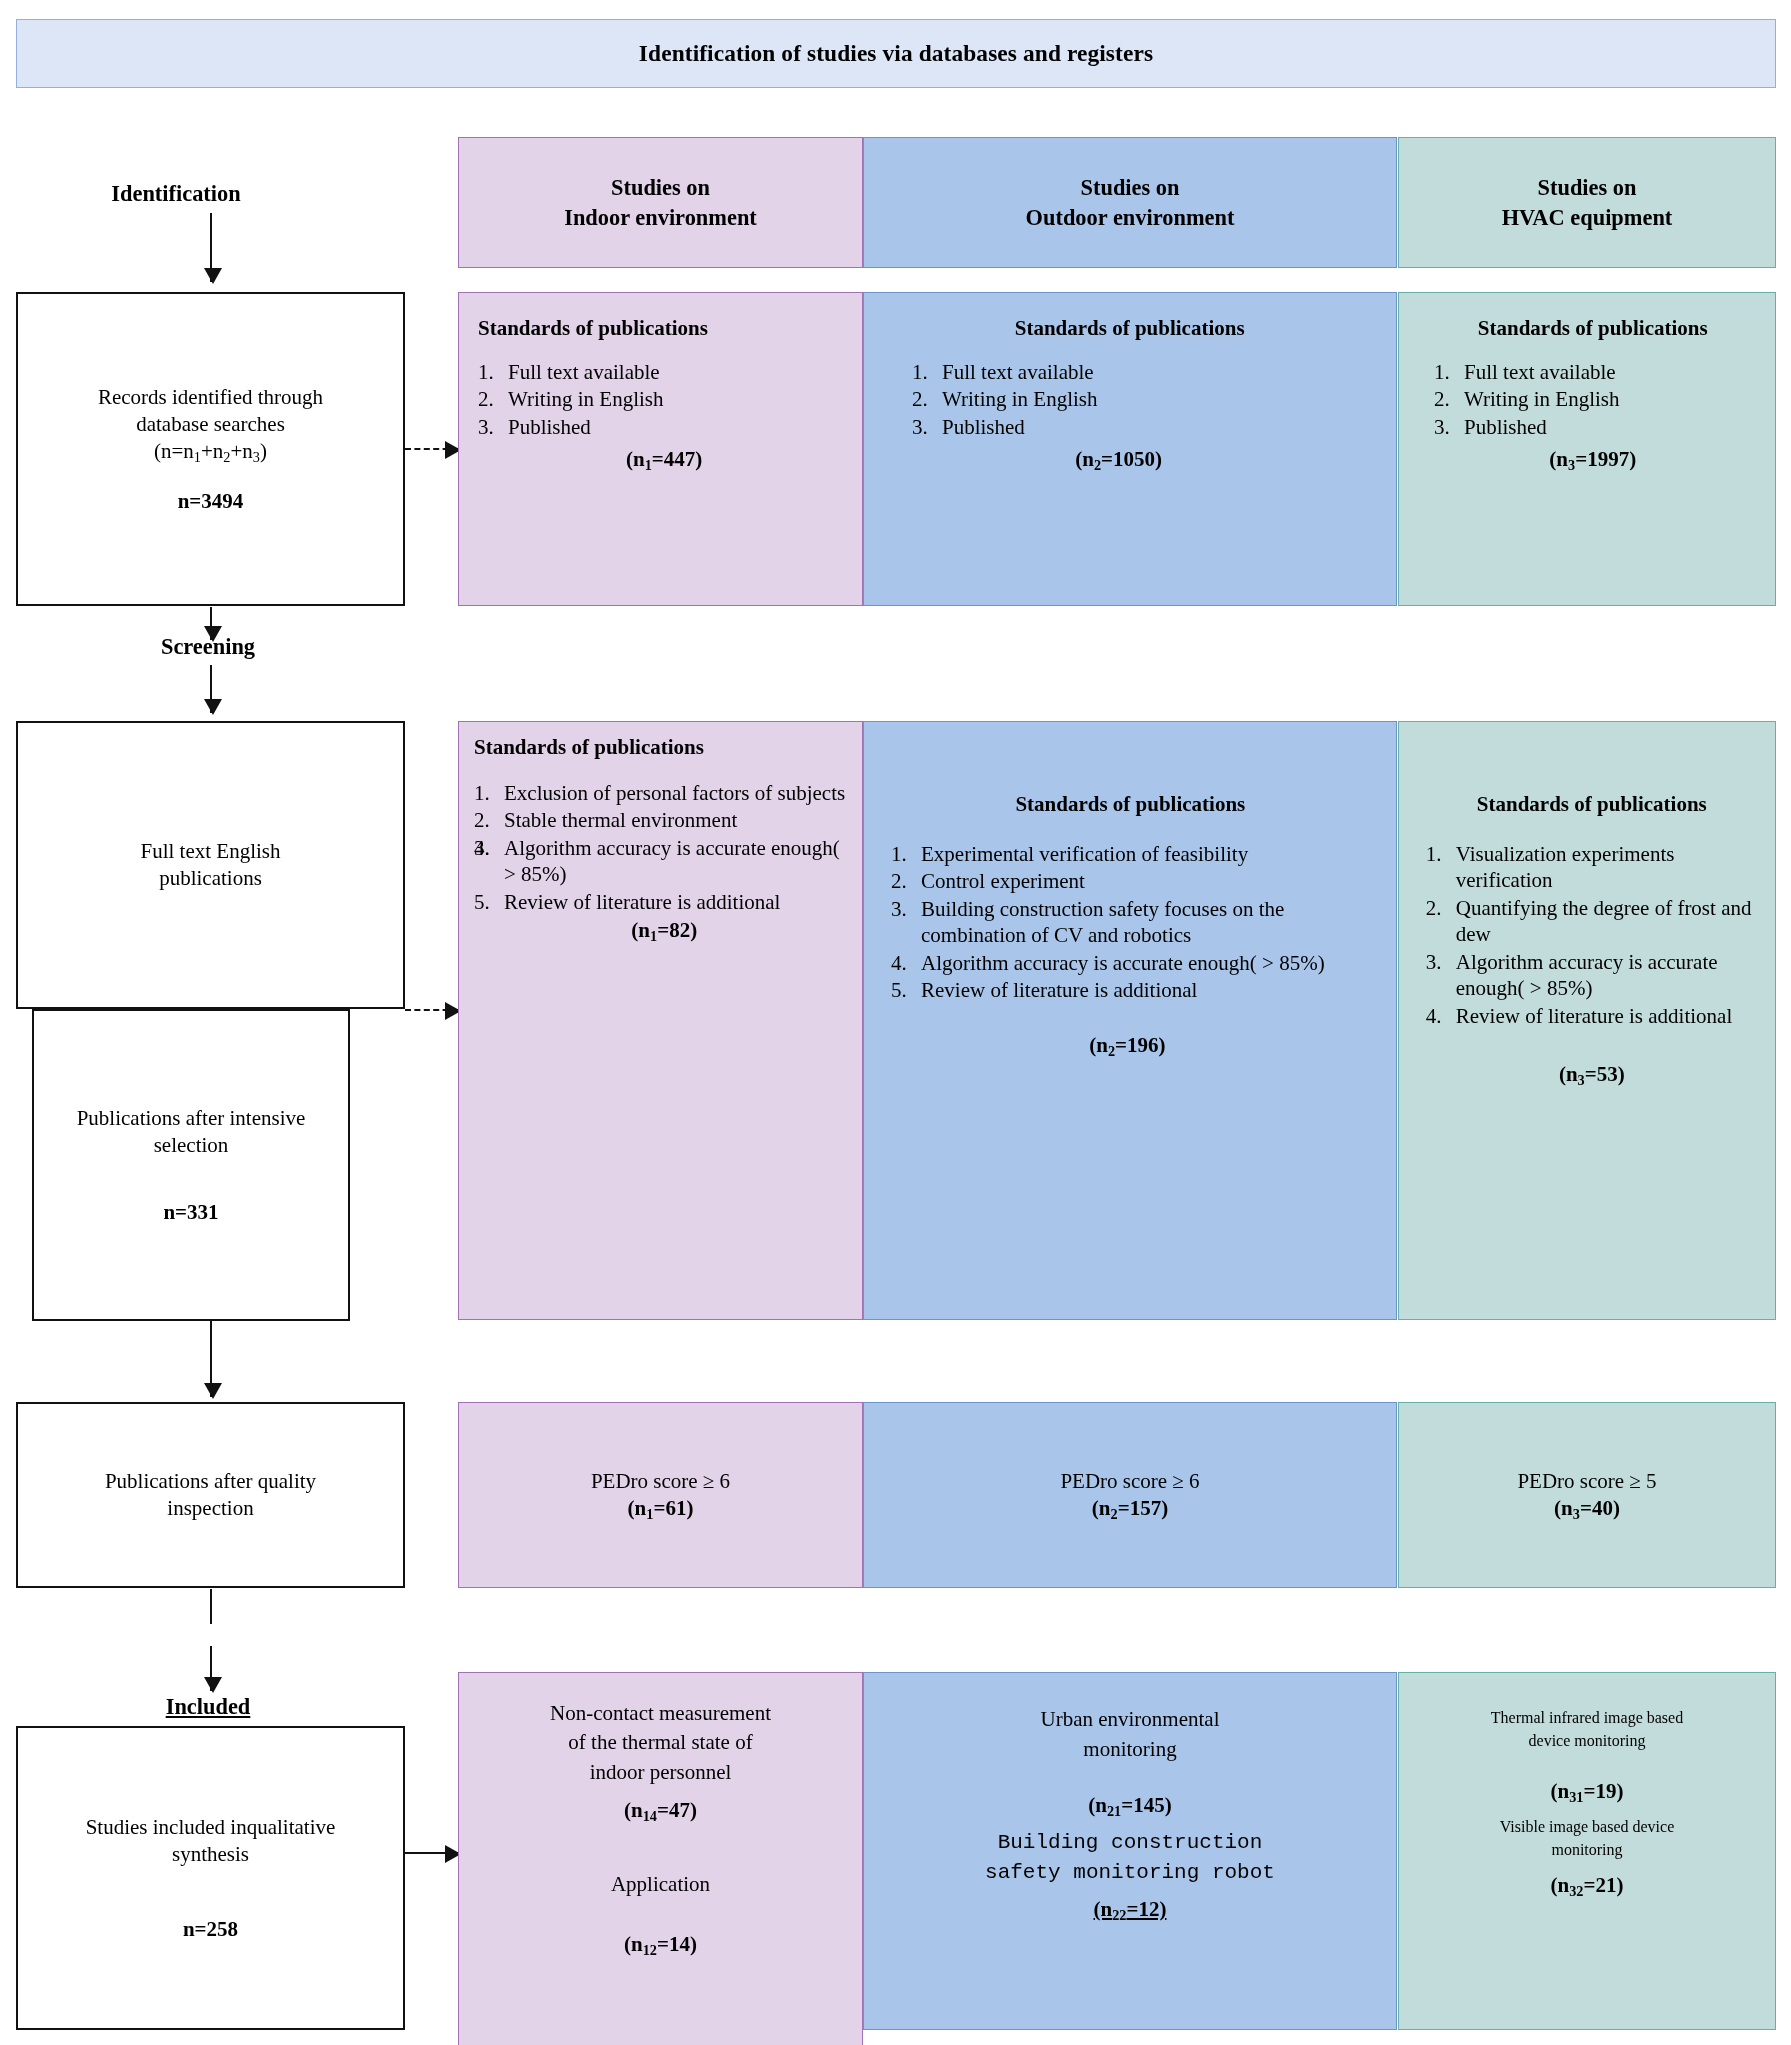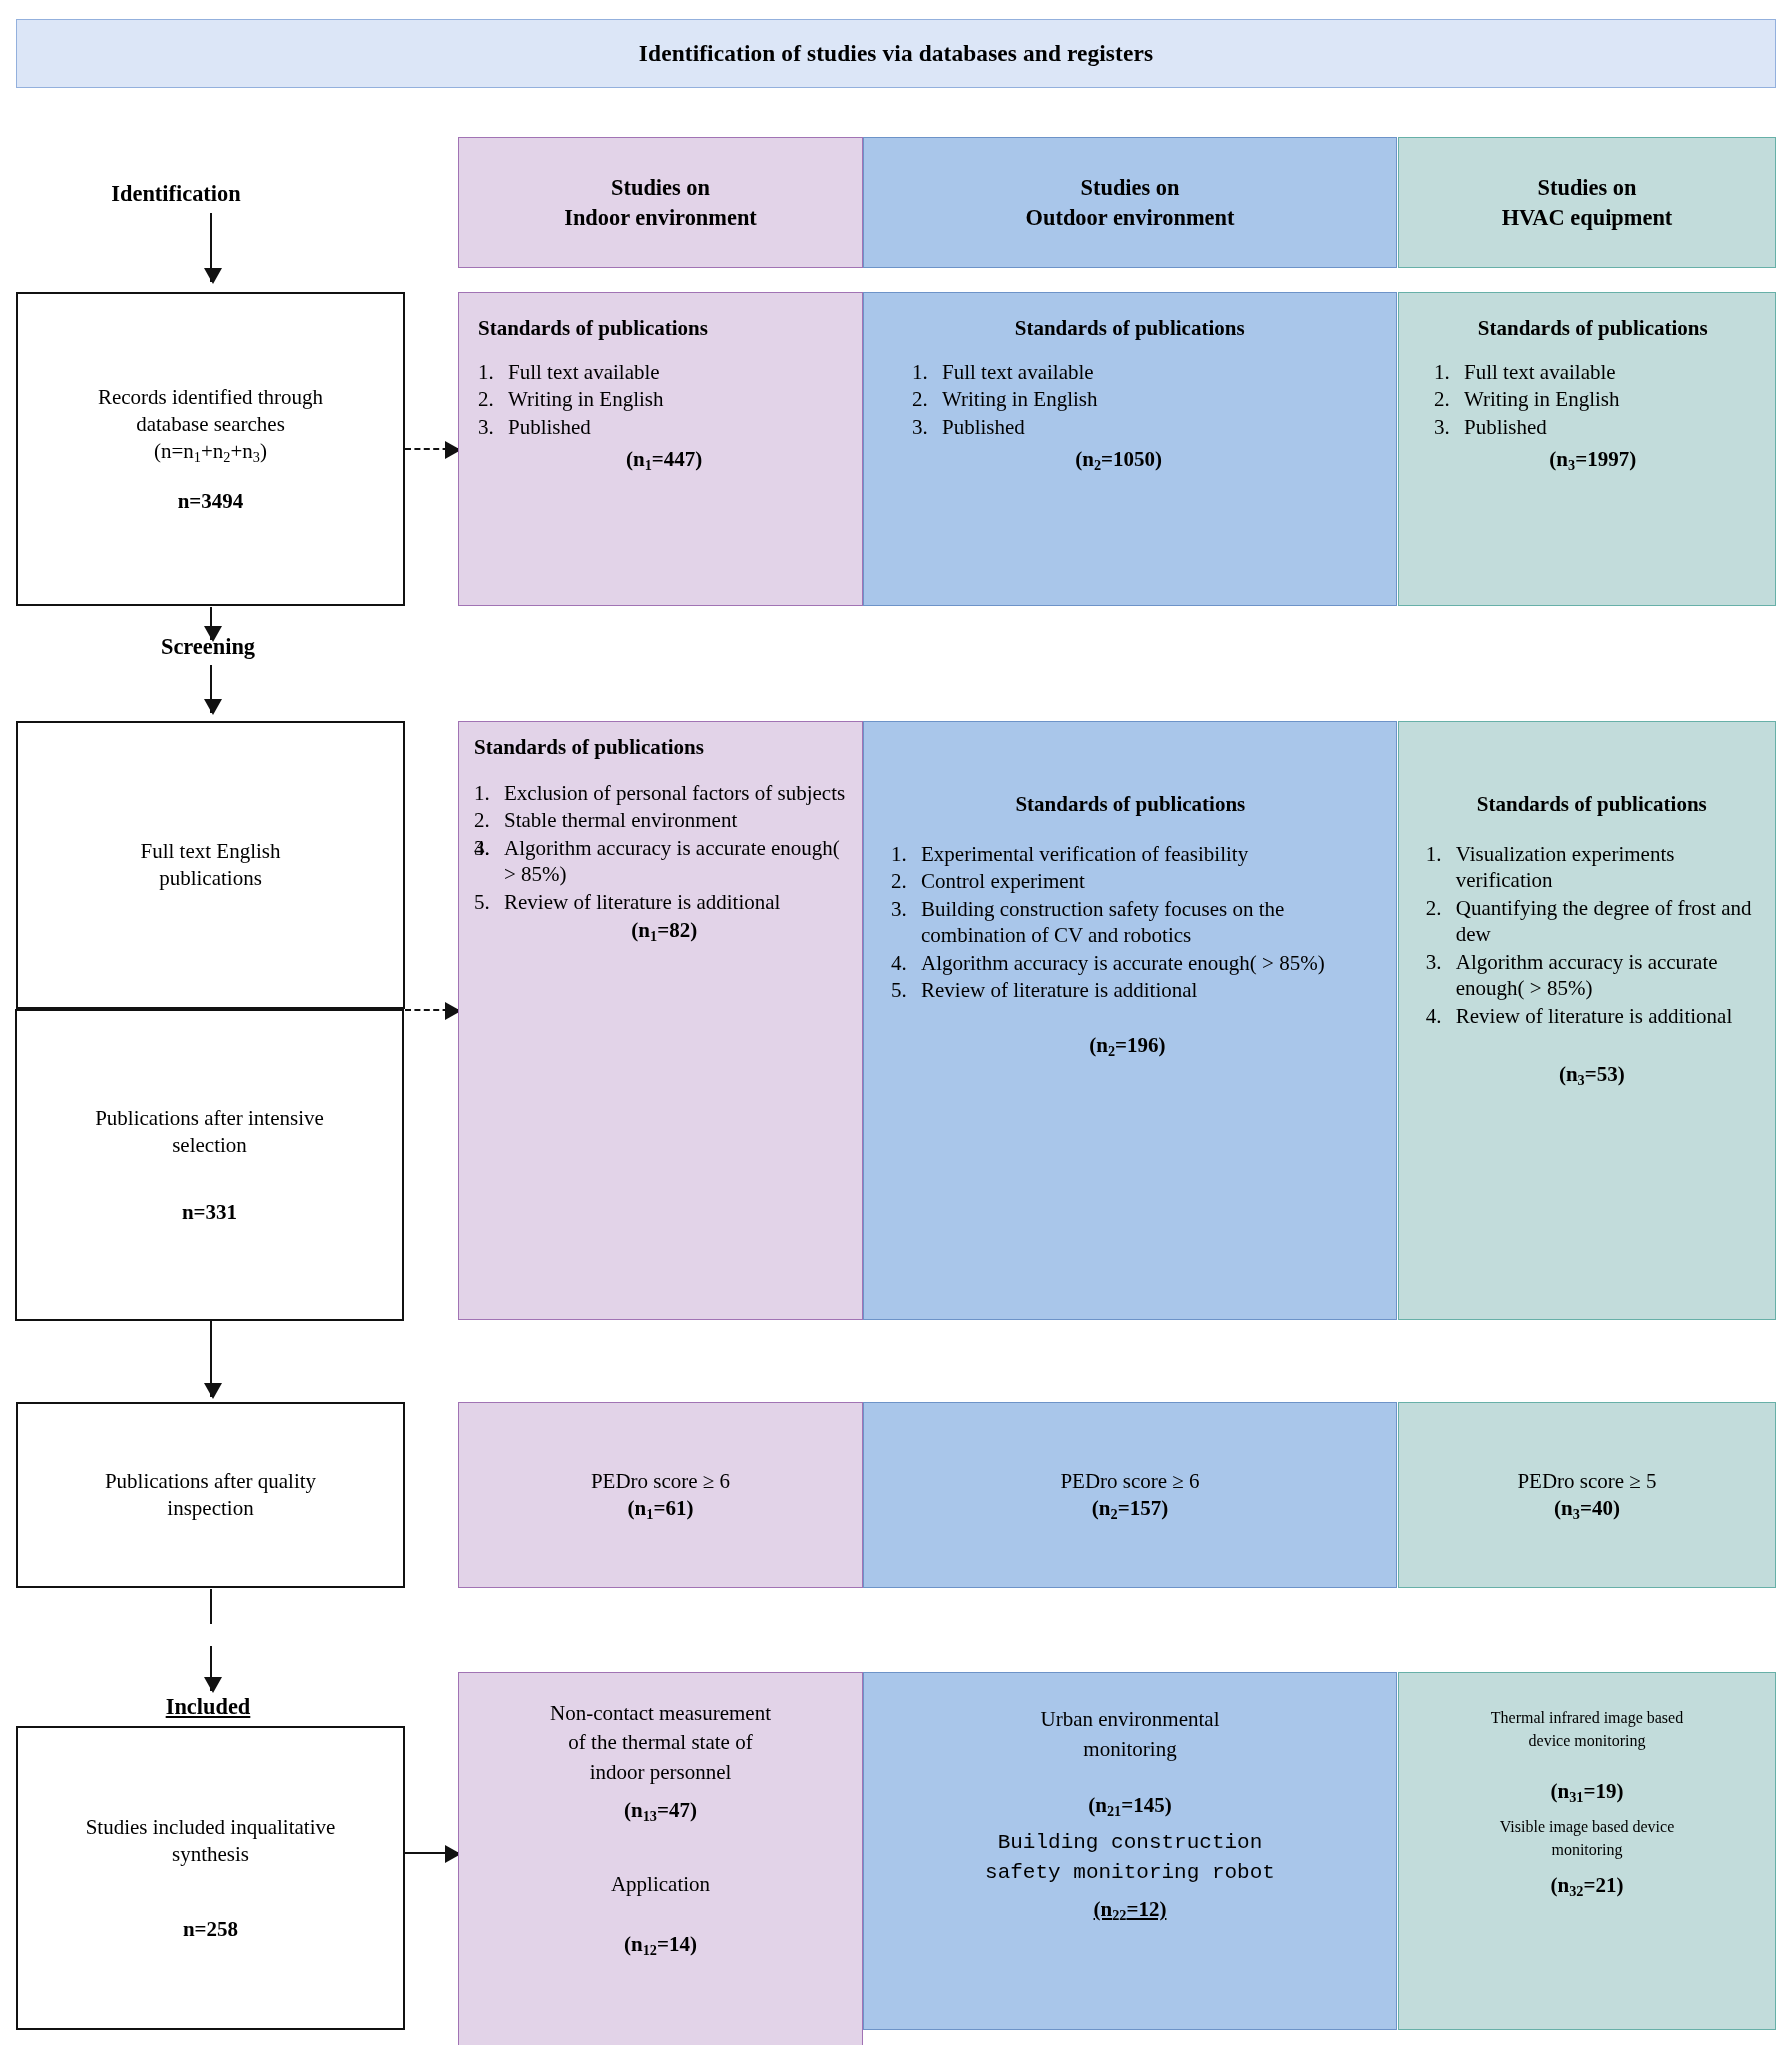--- a/index.html
+++ b/index.html
@@ -161,21 +161,21 @@
 </div>
 
 <div class="varrow" style="left:210px;top:607px;height:33px;border-left:2.1px solid #111;"></div>
 <div class="abs stage-label" style="left:75px;top:634px;width:266px;">Screening</div>
 <div class="varrow" style="left:210px;top:665px;height:48px;"></div>
 
 <div class="abs wbox" style="left:16px;top:721px;width:389px;height:288px;">
   <div class="line">Full text English</div>
   <div class="line">publications</div>
 </div>
-<div class="abs wbox" style="left:15px;top:1009px;width:389px;height:312px;">
+<div class="abs wbox" style="left:32px;top:1009px;width:318px;height:312px;">
   <div class="line">Publications after intensive</div>
   <div class="line">selection</div>
   <div style="height:42px;"></div>
   <div class="n">n=331</div>
 </div>
 
 <div class="dashrow" style="left:405px;top:1009px;width:53px;"></div>
 
 <div class="abs panel p-pink" style="left:458px;top:721px;width:405px;height:599px;">
   <div class="panel-inner" style="padding:11.7px 7.5px 0 15px;">
@@ -260,21 +260,21 @@
 
 <div class="solidrow" style="left:405px;top:1852px;width:53px;"></div>
 
 <div class="abs panel p-pink" style="left:458px;top:1672px;width:405px;height:456px;">
   <div class="panel-inner" style="align-items:center;justify-content:flex-start;padding-top:25.6px;">
     <div class="ptxt">
       <span>Non-contact measurement</span><br>
       <span>of the thermal state of</span><br>
       <span>indoor personnel</span>
     </div>
-    <div class="ptot" style="margin-top:9.6px;"><span>(n</span><sub>13</sub><span>=47)</span></div>
+    <div class="ptot" style="margin-top:9.6px;"><span>(n</span><sub>14</sub><span>=47)</span></div>
     <div class="ptxt" style="margin-top:45px;">Application</div>
     <div class="ptot" style="margin-top:33px;"><span>(n</span><sub>12</sub><span>=14)</span></div>
   </div>
 </div>
 
 <div class="abs panel p-blue" style="left:863px;top:1672px;width:534px;height:358px;">
   <div class="panel-inner" style="align-items:center;justify-content:flex-start;padding-top:32px;">
     <div class="ptxt">
       <span>Urban environmental</span><br>
       <span>monitoring</span>

